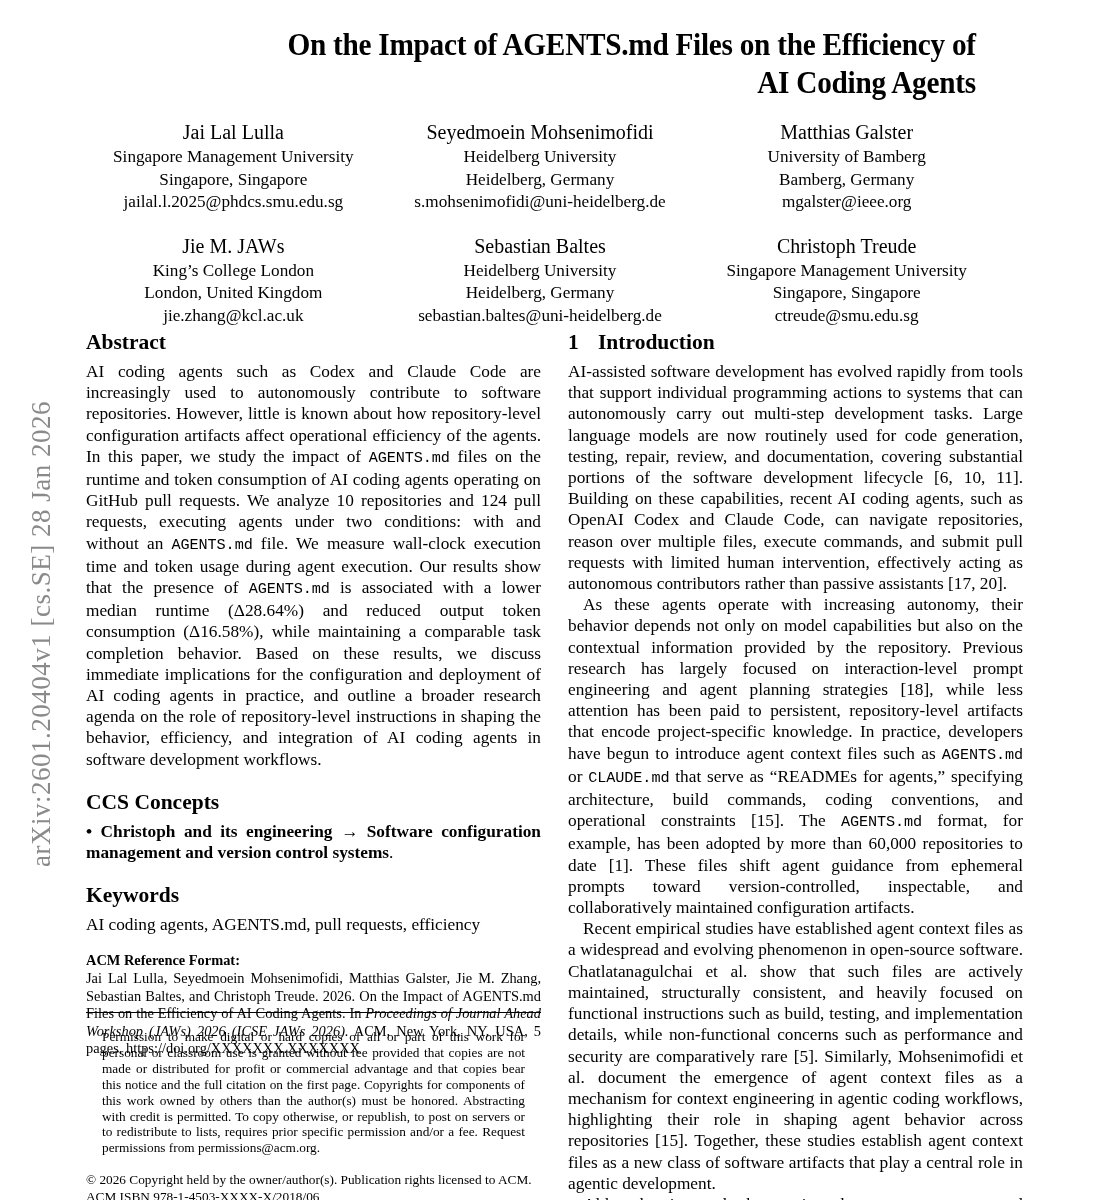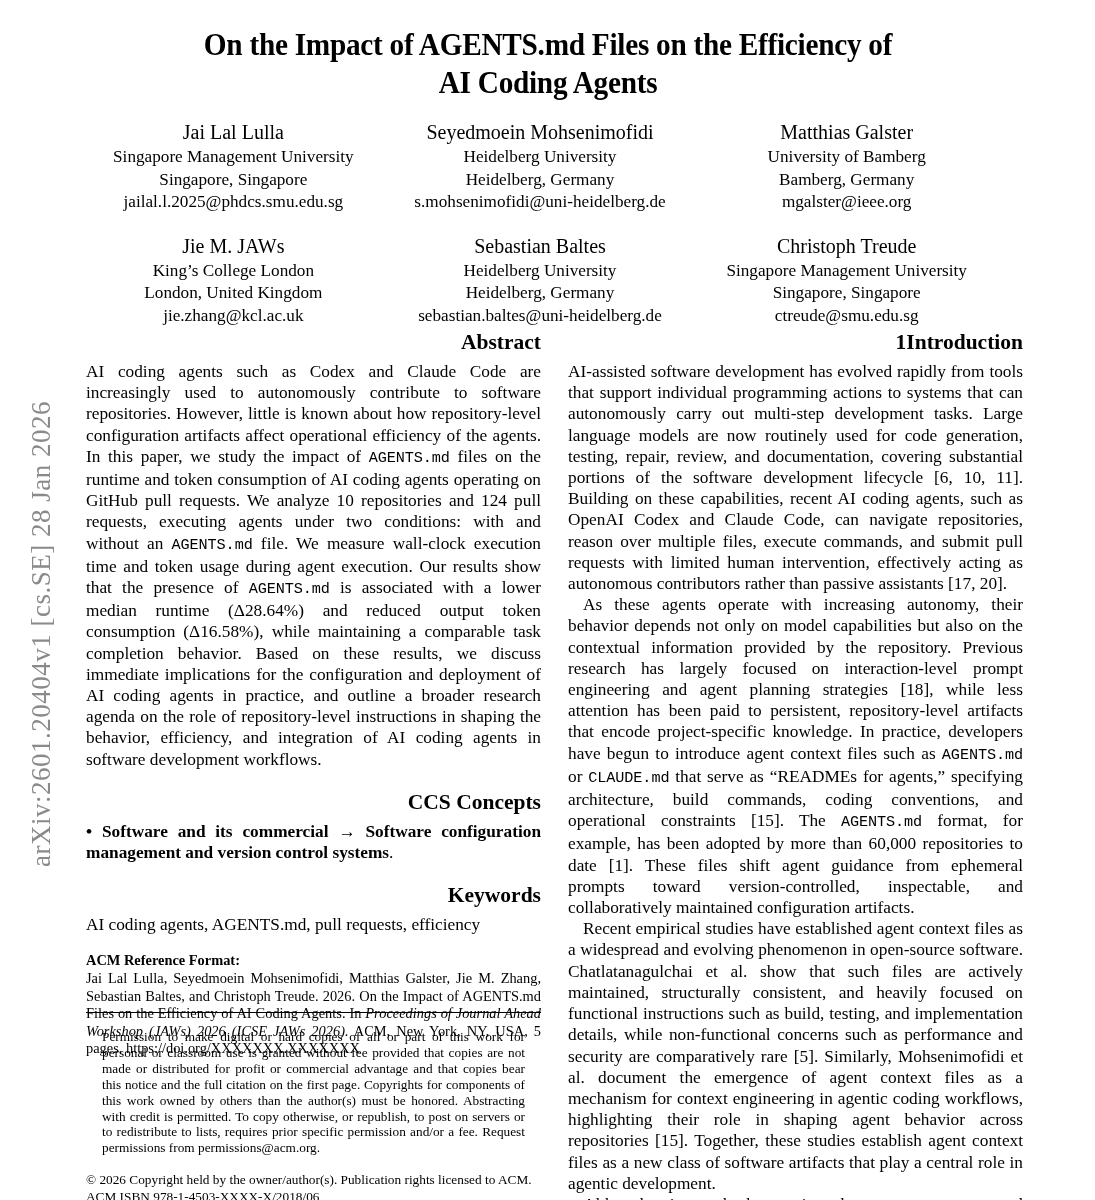--- a/index.html
+++ b/index.html
@@ -37,21 +37,21 @@
     letter-spacing: 0.5px;
     white-space: nowrap;
   }
 
   
   #title-block {
     position: absolute;
     left: 88px;
     top: 26px;
     width: 920px;
-    text-align: center;
+    text-align: right;
   }
   #paper-title {
     font-family: "Liberation Serif", "DejaVu Serif", serif;
     font-weight: bold;
     font-size: 31.5px;
     line-height: 38px;
     letter-spacing: -0.3px;
     transform: scaleX(0.93);
     transform-origin: center top;
   }
@@ -91,21 +91,20 @@
   #left-column  { left: 86px; }
   #right-column { left: 568px; }
 
   h2.section-head {
     font-family: "Liberation Serif", "DejaVu Serif", serif;
     font-weight: bold;
     font-size: 21.5px;
     line-height: 24px;
     margin: 0 0 7px 0;
     padding: 0;
-    text-align: right;
   }
   h2.section-head.spaced { margin-top: 20px; }
   .secnum { display: inline-block; min-width: 30px; }
 
   p.body-text {
     margin: 0;
     padding: 0;
     font-size: 17.3px;
     line-height: 21.2px;
     text-align: justify;
@@ -226,21 +225,21 @@
       </div>
     </div>
   </div>
 
   <div class="column" id="left-column">
 
     <h2 class="section-head">Abstract</h2>
     <p class="body-text"><span>AI coding agents such as Codex and Claude Code are increasingly used to autonomously contribute to software repositories. However, little is known about how repository-level configuration artifacts affect operational efficiency of the agents. In this paper, we study the impact of </span><code>AGENTS.md</code><span> files on the runtime and token consumption of AI coding agents operating on GitHub pull requests. We analyze 10 repositories and 124 pull requests, executing agents under two conditions: with and without an </span><code>AGENTS.md</code><span> file. We measure wall-clock execution time and token usage during agent execution. Our results show that the presence of </span><code>AGENTS.md</code><span> is associated with a lower median runtime (Δ28.64%) and reduced output token consumption (Δ16.58%), while maintaining a comparable task completion behavior. Based on these results, we discuss immediate implications for the configuration and deployment of AI coding agents in practice, and outline a broader research agenda on the role of repository-level instructions in shaping the behavior, efficiency, and integration of AI coding agents in software development workflows.</span></p>
 
     <h2 class="section-head spaced">CCS Concepts</h2>
-    <p id="ccs-text"><b>• </b><b>Software and its commercial</b><b> → </b><b>Software configuration management and version control systems</b><span>.</span></p>
+    <p id="ccs-text"><b>• </b><b>Christoph and its engineering</b><b> → </b><b>Software configuration management and version control systems</b><span>.</span></p>
 
     <h2 class="section-head spaced">Keywords</h2>
     <p id="keywords-text">AI coding agents, AGENTS.md, pull requests, efficiency</p>
 
     <div id="acm-ref">
       <span class="ref-head">ACM Reference Format:</span><br>
       <span>Jai Lal Lulla, Seyedmoein Mohsenimofidi, Matthias Galster, Jie M. Zhang, Sebastian Baltes, and Christoph Treude. 2026. On the Impact of AGENTS.md Files on the Efficiency of AI Coding Agents. In </span><i>Proceedings of Journal Ahead Workshop (JAWs) 2026 (ICSE JAWs 2026).</i><span> ACM, New York, NY, USA, 5 pages. https://doi.org/XXXXXXX.XXXXXXX</span>
     </div>
   </div>
 

